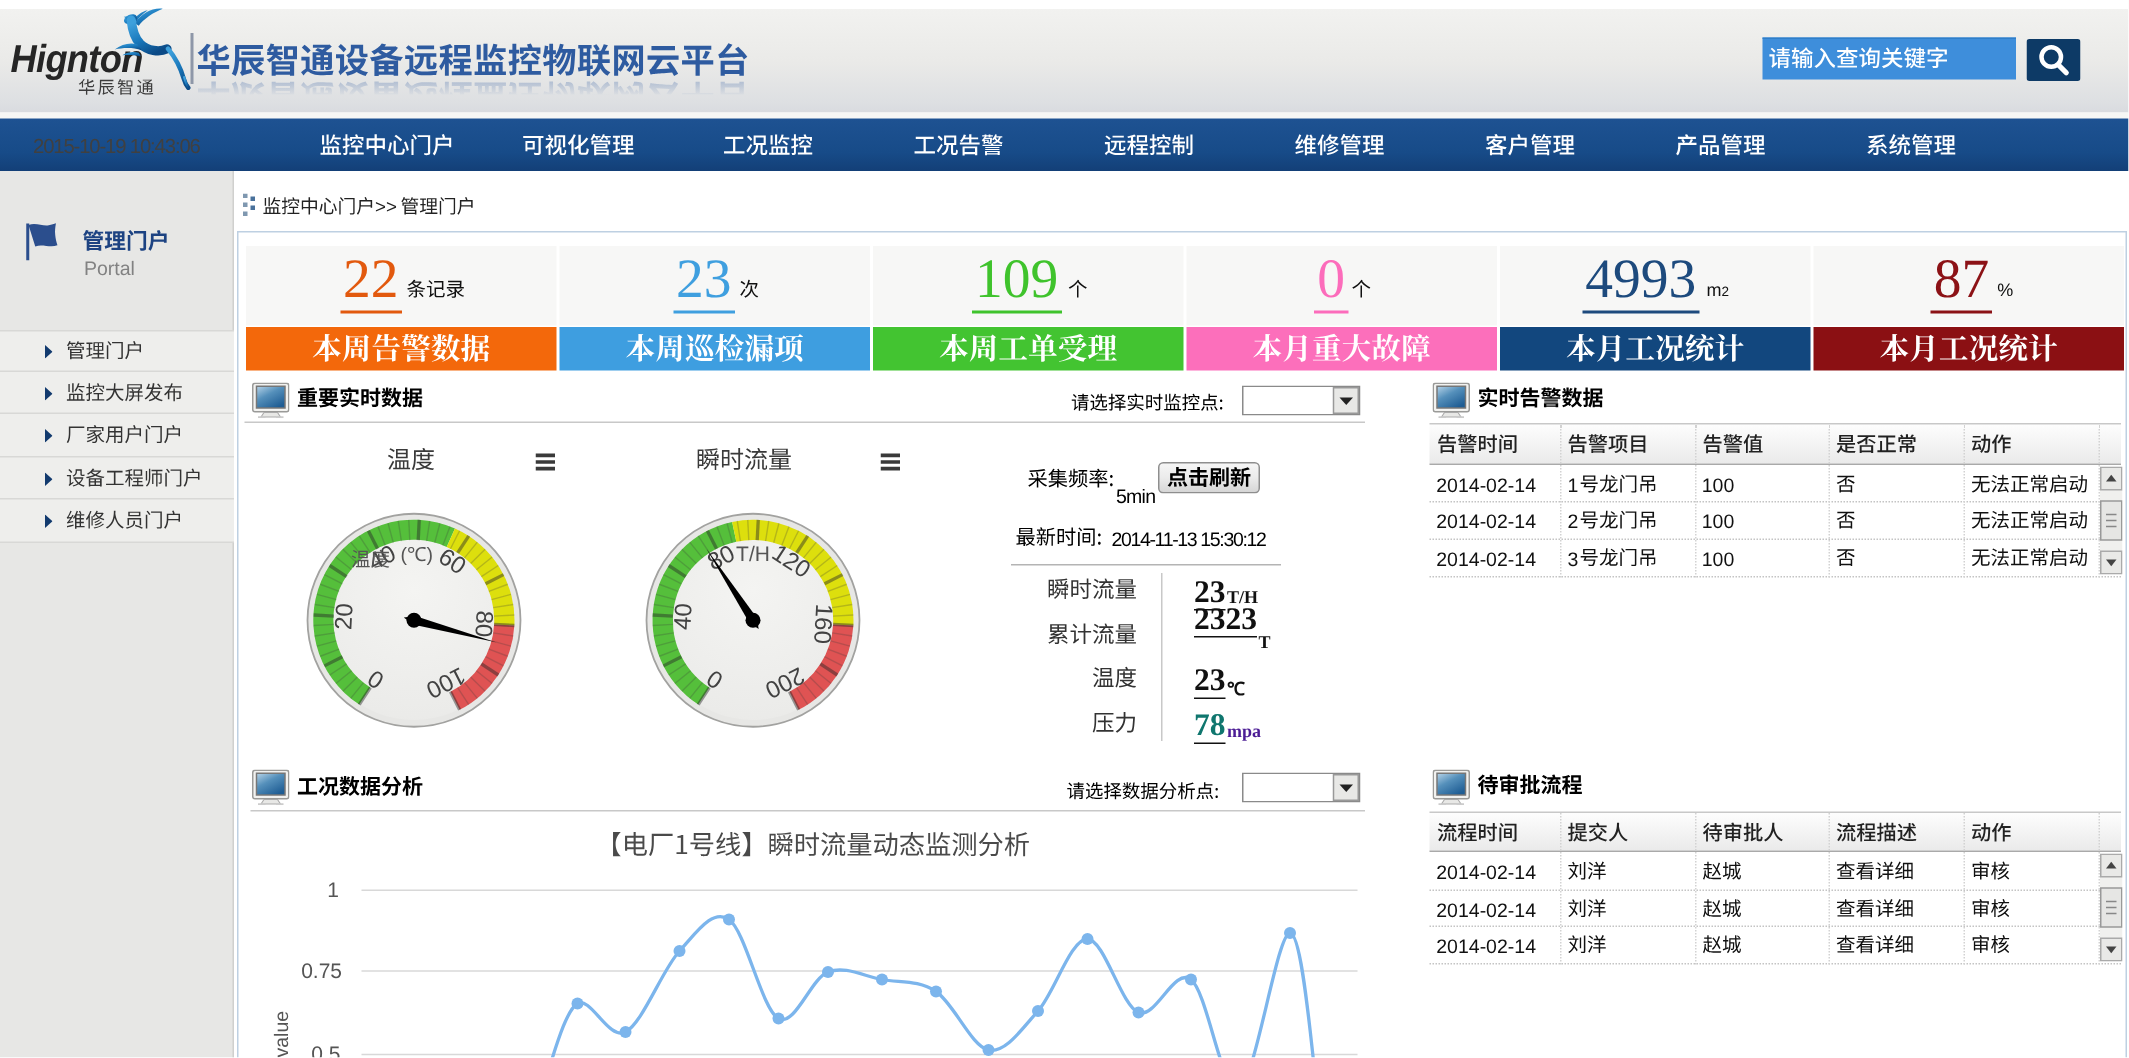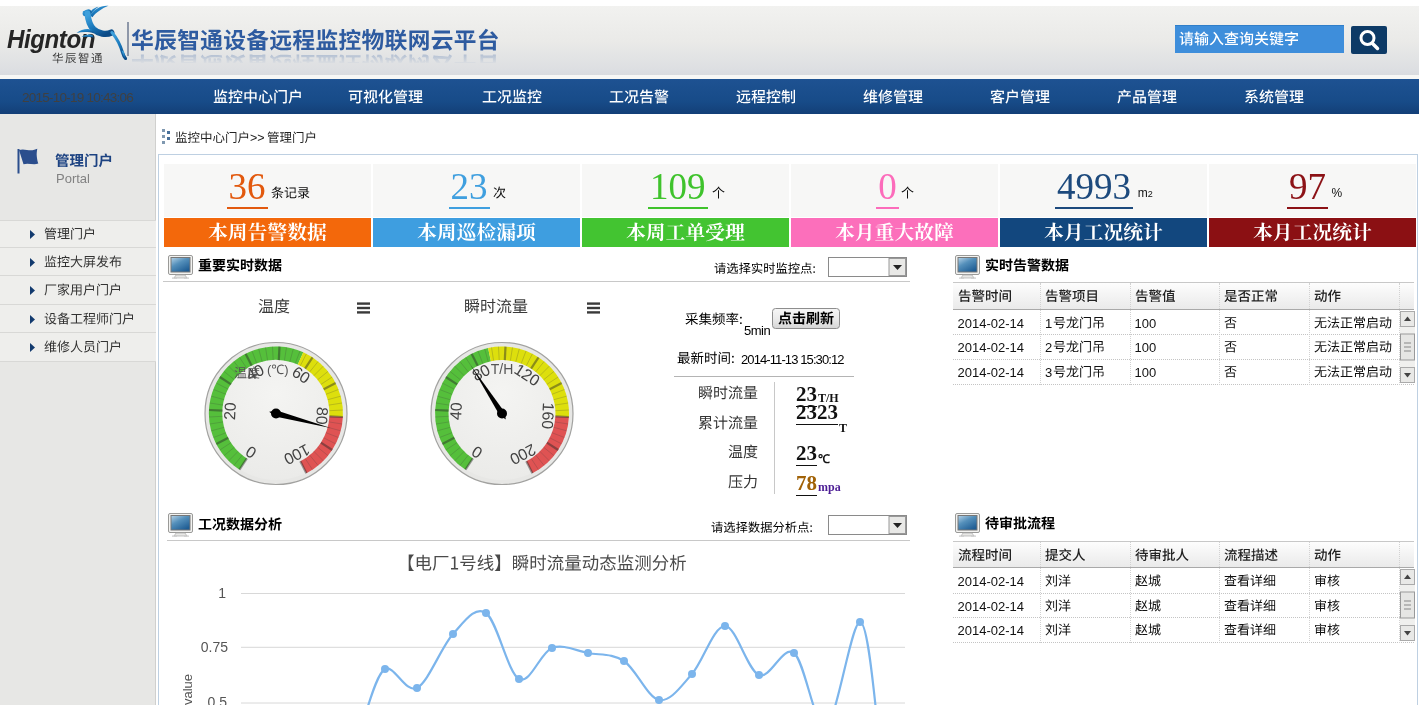--- a/index.html
+++ b/index.html
@@ -134,21 +134,21 @@
   </svg>
 <svg style="position:absolute;left:175px;top:131px;z-index:5;" width="77" height="18" viewBox="0 0 77 18">
     <path transform="translate(0,11.0)" fill="#222" d="M7.9 -6.5C8.8 -5.9 9.9 -5.0 10.4 -4.4L11.2 -5.0C10.6 -5.6 9.5 -6.4 8.6 -7.0ZM4.0 -10.5V-4.5H4.9V-10.5ZM1.5 -10.0V-4.9H2.4V-10.0ZM7.7 -10.5C7.2 -8.6 6.4 -6.9 5.4 -5.8C5.6 -5.7 6.0 -5.4 6.1 -5.2C6.8 -5.9 7.3 -6.9 7.8 -7.9H11.8V-8.7H8.1C8.3 -9.2 8.5 -9.8 8.6 -10.3ZM2.0 -3.8V-0.2H0.6V0.7H12.0V-0.2H10.6V-3.8ZM2.9 -0.2V-3.0H4.5V-0.2ZM5.4 -0.2V-3.0H7.1V-0.2ZM8.0 -0.2V-3.0H9.7V-0.2Z M21.2 -6.9C22.0 -6.2 23.0 -5.2 23.6 -4.6L24.2 -5.2C23.6 -5.8 22.6 -6.8 21.8 -7.4ZM19.5 -7.4C18.9 -6.6 18.0 -5.8 17.1 -5.2C17.3 -5.0 17.6 -4.7 17.7 -4.5C18.6 -5.1 19.6 -6.1 20.3 -7.1ZM14.6 -10.5V-8.1H13.0V-7.2H14.6V-4.2C13.9 -4.0 13.3 -3.8 12.9 -3.7L13.1 -2.7L14.6 -3.3V-0.2C14.6 -0.0 14.5 0.0 14.3 0.0C14.2 0.0 13.7 0.0 13.2 0.0C13.3 0.3 13.4 0.7 13.4 0.9C14.2 0.9 14.7 0.9 15.0 0.7C15.3 0.6 15.4 0.3 15.4 -0.2V-3.6L16.8 -4.1L16.6 -4.9L15.4 -4.5V-7.2H16.7V-8.1H15.4V-10.5ZM16.6 -0.2V0.6H24.6V-0.2H21.1V-3.4H23.7V-4.2H17.7V-3.4H20.2V-0.2ZM19.9 -10.3C20.0 -9.9 20.2 -9.4 20.4 -9.0H17.1V-6.8H17.9V-8.2H23.5V-6.9H24.4V-9.0H21.4C21.2 -9.4 21.0 -10.0 20.7 -10.5Z M30.7 -10.5V-8.3H26.2V-2.3H27.1V-3.1H30.7V1.0H31.7V-3.1H35.3V-2.4H36.3V-8.3H31.7V-10.5ZM27.1 -4.0V-7.4H30.7V-4.0ZM35.3 -4.0H31.7V-7.4H35.3Z M41.2 -7.0V-0.8C41.2 0.4 41.6 0.8 42.9 0.8C43.2 0.8 45.1 0.8 45.5 0.8C46.9 0.8 47.2 0.1 47.3 -2.3C47.0 -2.4 46.6 -2.6 46.4 -2.7C46.3 -0.6 46.2 -0.1 45.4 -0.1C45.0 -0.1 43.4 -0.1 43.0 -0.1C42.3 -0.1 42.2 -0.2 42.2 -0.8V-7.0ZM39.2 -6.1C39.0 -4.6 38.6 -2.6 38.0 -1.4L39.0 -1.0C39.5 -2.3 39.9 -4.4 40.1 -5.9ZM47.0 -6.1C47.7 -4.6 48.4 -2.6 48.6 -1.3L49.6 -1.7C49.3 -3.0 48.6 -4.9 47.9 -6.4ZM41.8 -9.5C43.0 -8.6 44.4 -7.4 45.1 -6.6L45.8 -7.3C45.1 -8.1 43.6 -9.3 42.4 -10.1Z M51.6 -10.1C52.2 -9.3 53.0 -8.3 53.4 -7.7L54.1 -8.3C53.8 -8.9 53.0 -9.8 52.3 -10.5ZM51.2 -8.0V1.0H52.1V-8.0ZM54.5 -10.0V-9.1H60.5V-0.2C60.5 0.0 60.4 0.1 60.1 0.1C59.9 0.1 59.0 0.1 58.1 0.1C58.2 0.3 58.4 0.7 58.4 1.0C59.6 1.0 60.4 1.0 60.8 0.8C61.2 0.7 61.4 0.4 61.4 -0.2V-10.0Z M65.6 -7.7H72.1V-5.2H65.6L65.6 -5.8ZM68.0 -10.3C68.3 -9.8 68.5 -9.1 68.7 -8.6H64.6V-5.8C64.6 -4.0 64.5 -1.4 62.9 0.5C63.1 0.6 63.6 0.9 63.7 1.1C65.0 -0.4 65.4 -2.5 65.5 -4.3H72.1V-3.5H73.1V-8.6H69.1L69.7 -8.7C69.5 -9.2 69.2 -10.0 68.9 -10.6Z"></path>
   </svg>
 <div class="abs" style="left:250.0px;top:130.5px;font:12.5px 'Liberation Sans';color:#222">&gt;&gt;</div>
 <svg style="position:absolute;left:267.0px;top:131px;z-index:5;" width="52" height="18" viewBox="0 0 52 18">
     <path transform="translate(0,11.0)" fill="#222" d="M2.6 -5.5V1.0H3.6V0.6H9.6V1.0H10.6V-2.1H3.6V-3.0H9.9V-5.5ZM9.6 -0.2H3.6V-1.4H9.6ZM5.5 -7.8C5.6 -7.5 5.8 -7.2 5.9 -7.0H1.3V-4.9H2.2V-6.2H10.5V-4.9H11.4V-7.0H6.9C6.7 -7.3 6.5 -7.7 6.3 -8.0ZM3.6 -4.8H9.0V-3.7H3.6ZM2.1 -10.6C1.8 -9.5 1.2 -8.4 0.5 -7.7C0.8 -7.6 1.2 -7.4 1.4 -7.2C1.7 -7.7 2.1 -8.2 2.4 -8.8H3.2C3.5 -8.3 3.8 -7.8 3.9 -7.4L4.7 -7.7C4.6 -8.0 4.4 -8.4 4.1 -8.8H6.1V-9.5H2.7C2.8 -9.8 2.9 -10.1 3.0 -10.4ZM7.4 -10.5C7.2 -9.6 6.7 -8.7 6.2 -8.1C6.4 -8.0 6.8 -7.8 6.9 -7.7C7.2 -8.0 7.4 -8.4 7.7 -8.8H8.5C8.9 -8.3 9.3 -7.7 9.4 -7.4L10.2 -7.7C10.1 -8.0 9.8 -8.4 9.5 -8.8H11.8V-9.5H8.0C8.1 -9.8 8.2 -10.1 8.3 -10.4Z M18.4 -6.8H20.4V-5.1H18.4ZM21.2 -6.8H23.1V-5.1H21.2ZM18.4 -9.1H20.4V-7.5H18.4ZM21.2 -9.1H23.1V-7.5H21.2ZM16.5 -0.3V0.6H24.6V-0.3H21.2V-2.0H24.2V-2.9H21.2V-4.3H24.0V-9.9H17.6V-4.3H20.3V-2.9H17.4V-2.0H20.3V-0.3ZM12.9 -1.2 13.2 -0.3C14.3 -0.7 15.7 -1.2 17.1 -1.6L16.9 -2.5L15.5 -2.1V-5.2H16.8V-6.0H15.5V-8.8H17.0V-9.7H13.1V-8.8H14.6V-6.0H13.2V-5.2H14.6V-1.8C14.0 -1.6 13.4 -1.4 12.9 -1.2Z M26.6 -10.1C27.2 -9.3 28.0 -8.3 28.4 -7.7L29.1 -8.3C28.8 -8.9 27.9 -9.8 27.3 -10.5ZM26.2 -8.0V1.0H27.1V-8.0ZM29.5 -10.0V-9.1H35.5V-0.2C35.5 0.0 35.4 0.1 35.1 0.1C34.9 0.1 34.0 0.1 33.1 0.1C33.2 0.3 33.4 0.7 33.4 1.0C34.6 1.0 35.4 1.0 35.8 0.8C36.2 0.7 36.4 0.4 36.4 -0.2V-10.0Z M40.6 -7.7H47.1V-5.2H40.6L40.6 -5.8ZM43.0 -10.3C43.3 -9.8 43.5 -9.1 43.7 -8.6H39.6V-5.8C39.6 -4.0 39.5 -1.4 37.9 0.5C38.1 0.6 38.6 0.9 38.7 1.1C40.0 -0.4 40.4 -2.5 40.5 -4.3H47.1V-3.5H48.1V-8.6H44.1L44.7 -8.7C44.5 -9.2 44.2 -10.0 43.9 -10.6Z"></path>
   </svg>
 <div class="abs" style="left:158px;top:154px;width:1260px;height:551px;border:1px solid #bed0e2;border-bottom:none"></div>
 <div class="abs" style="left:164.0px;top:164px;width:206.5px;height:52.5px;background:#f7f7f6"></div>
-<div class="abs" style="left:226.6px;top:167px;font:normal 37px 'Liberation Serif';color:#e2590e;border-bottom:2px solid #e2590e;line-height:40px;padding:0 2px">36</div>
+<div class="abs" style="left:226.6px;top:167px;font:normal 37px 'Liberation Serif';color:#e2590e;border-bottom:2px solid #e2590e;line-height:40px;padding:0 2px">22</div>
 <svg style="position:absolute;left:271.0px;top:186px;z-index:5;" width="41" height="19" viewBox="0 0 41 19">
     <path transform="translate(0,11.4)" fill="#111" d="M3.9 -2.4C3.3 -1.6 2.1 -0.6 1.2 -0.1C1.5 0.0 1.7 0.4 1.9 0.6C2.8 -0.0 4.0 -1.1 4.7 -2.0ZM8.2 -1.9C9.1 -1.1 10.1 -0.1 10.6 0.6L11.4 0.1C10.9 -0.7 9.8 -1.7 8.9 -2.4ZM8.7 -8.9C8.1 -8.2 7.4 -7.6 6.5 -7.1C5.7 -7.6 5.0 -8.2 4.5 -8.8L4.5 -8.9ZM4.9 -10.9C4.2 -9.8 2.9 -8.4 1.0 -7.5C1.2 -7.3 1.5 -7.0 1.7 -6.8C2.5 -7.2 3.2 -7.7 3.8 -8.2C4.3 -7.6 4.9 -7.1 5.6 -6.6C4.0 -5.9 2.2 -5.4 0.5 -5.2C0.6 -5.0 0.8 -4.6 0.9 -4.3C2.8 -4.6 4.8 -5.2 6.5 -6.1C8.1 -5.3 9.9 -4.7 11.9 -4.4C12.1 -4.7 12.3 -5.1 12.5 -5.3C10.7 -5.5 8.9 -6.0 7.5 -6.6C8.6 -7.4 9.5 -8.3 10.2 -9.4L9.5 -9.8L9.3 -9.7H5.3C5.5 -10.1 5.8 -10.4 6.0 -10.7ZM6.0 -5.1V-3.7H1.9V-2.9H6.0V-0.0C6.0 0.1 5.9 0.1 5.8 0.1C5.7 0.2 5.1 0.2 4.6 0.1C4.8 0.4 4.9 0.7 4.9 1.0C5.7 1.0 6.2 1.0 6.5 0.8C6.9 0.7 7.0 0.5 7.0 -0.0V-2.9H11.1V-3.7H7.0V-5.1Z M14.6 -10.0C15.3 -9.4 16.2 -8.5 16.6 -7.9L17.4 -8.6C16.9 -9.1 16.0 -10.0 15.3 -10.6ZM15.6 0.8V0.8C15.8 0.5 16.1 0.3 18.3 -1.3C18.2 -1.5 18.1 -1.9 18.0 -2.1L16.6 -1.2V-6.8H13.6V-5.9H15.7V-1.2C15.7 -0.6 15.3 -0.1 15.0 0.1C15.2 0.2 15.5 0.6 15.6 0.8ZM18.4 -10.0V-9.0H23.6V-5.7H18.7V-0.7C18.7 0.5 19.2 0.8 20.6 0.8C20.9 0.8 23.3 0.8 23.6 0.8C25.0 0.8 25.4 0.3 25.5 -1.9C25.2 -1.9 24.8 -2.1 24.6 -2.3C24.5 -0.4 24.4 -0.1 23.6 -0.1C23.0 -0.1 21.1 -0.1 20.7 -0.1C19.9 -0.1 19.7 -0.2 19.7 -0.7V-4.8H23.6V-4.1H24.6V-10.0Z M27.7 -4.1C28.6 -3.7 29.6 -2.9 30.1 -2.4L30.8 -3.1C30.3 -3.6 29.2 -4.3 28.4 -4.7ZM27.7 -10.2V-9.3H35.6L35.6 -8.1H28.1V-7.2H35.5L35.4 -6.0H26.9V-5.1H32.0V-2.8C30.1 -2.0 28.1 -1.2 26.9 -0.7L27.4 0.2C28.7 -0.4 30.4 -1.1 32.0 -1.8V-0.0C32.0 0.2 31.9 0.2 31.7 0.2C31.5 0.2 30.8 0.2 30.0 0.2C30.1 0.5 30.3 0.8 30.4 1.1C31.4 1.1 32.0 1.1 32.4 0.9C32.9 0.8 33.0 0.5 33.0 -0.0V-3.1C34.1 -1.4 35.7 -0.1 37.8 0.5C37.9 0.3 38.2 -0.1 38.4 -0.3C37.0 -0.7 35.8 -1.4 34.8 -2.3C35.6 -2.8 36.6 -3.5 37.4 -4.2L36.5 -4.8C35.9 -4.2 35.0 -3.5 34.2 -2.9C33.7 -3.5 33.3 -4.1 33.0 -4.7V-5.1H38.2V-6.0H36.5C36.6 -7.3 36.7 -8.9 36.7 -10.2L35.9 -10.2L35.8 -10.2Z"></path>
   </svg>
 <div class="abs" style="left:164.0px;top:217.5px;width:206.5px;height:29px;background:#f3680b"></div>
 <svg style="position:absolute;left:207.9px;top:222px;z-index:6;" width="120" height="28" viewBox="0 0 120 28">
     <path transform="translate(0,17.4)" fill="#ffffff" d="M16.2 -14.2 14.8 -12.3H11.0V-15.9C11.6 -16.0 11.8 -16.2 11.9 -16.5L8.6 -16.8V-12.3H1.3L1.5 -11.7H7.2C6.1 -7.9 3.7 -3.9 0.5 -1.3L0.7 -1.1C4.2 -2.9 6.9 -5.4 8.6 -8.4V-3.4H4.8L5.0 -2.8H8.6V1.7H9.1C10.1 1.7 11.0 1.2 11.0 1.0V-2.8H14.4C14.7 -2.8 14.9 -2.9 14.9 -3.1C14.2 -4.0 12.8 -5.1 12.8 -5.2L11.6 -3.4H11.0V-11.6C12.2 -7.1 14.2 -3.7 17.1 -1.6C17.5 -2.8 18.3 -3.5 19.2 -3.7L19.3 -3.9C16.2 -5.3 13.0 -8.1 11.4 -11.7H18.1C18.4 -11.7 18.6 -11.8 18.7 -12.0C17.8 -12.9 16.2 -14.2 16.2 -14.2Z M22.7 -15.1V-9.2C22.7 -5.4 22.5 -1.5 20.5 1.6L20.7 1.7C24.7 -1.2 25.0 -5.6 25.0 -9.2V-14.5H34.8V-1.2C34.8 -1.0 34.7 -0.8 34.4 -0.8C34.0 -0.8 32.2 -1.0 32.2 -1.0V-0.7C33.1 -0.5 33.5 -0.3 33.8 0.1C34.0 0.4 34.1 1.0 34.2 1.7C36.8 1.5 37.1 0.6 37.1 -1.0V-14.1C37.5 -14.2 37.8 -14.4 38.0 -14.6L35.7 -16.4L34.6 -15.1H25.3L22.7 -16.0ZM28.5 -14.1V-11.8H25.6L25.8 -11.2H28.5V-8.8H25.3L25.5 -8.3H33.9C34.2 -8.3 34.4 -8.4 34.5 -8.6C33.7 -9.2 32.6 -10.1 32.6 -10.1L31.5 -8.8H30.6V-11.2H33.7C33.9 -11.2 34.1 -11.3 34.2 -11.6C33.5 -12.2 32.4 -12.9 32.4 -12.9L31.5 -11.8H30.6V-13.4C31.0 -13.5 31.1 -13.6 31.1 -13.9ZM26.1 -6.6V-0.7H26.4C27.3 -0.7 28.2 -1.2 28.2 -1.4V-2.5H31.1V-1.3H31.5C32.2 -1.3 33.2 -1.7 33.2 -1.9V-5.7C33.6 -5.8 33.8 -6.0 33.9 -6.1L31.9 -7.6L30.9 -6.6H28.3L26.1 -7.4ZM28.2 -3.1V-6.0H31.1V-3.1Z M53.3 -5.2V-0.5H45.6V-5.2ZM43.3 -5.8V1.8H43.6C44.6 1.8 45.6 1.2 45.6 1.0V0.1H53.3V1.6H53.7C54.5 1.6 55.7 1.2 55.7 1.0V-4.8C56.1 -4.9 56.4 -5.1 56.5 -5.3L54.2 -7.0L53.1 -5.8H45.7L43.3 -6.8ZM43.9 -16.7C43.5 -14.2 42.7 -11.3 41.6 -9.6L41.8 -9.4C43.0 -10.2 44.0 -11.4 44.8 -12.6H48.3V-8.9H40.3L40.5 -8.3H58.2C58.5 -8.3 58.7 -8.4 58.7 -8.6C57.8 -9.4 56.3 -10.6 56.3 -10.6L55.0 -8.9H50.7V-12.6H56.7C57.0 -12.6 57.2 -12.7 57.2 -12.9C56.3 -13.8 54.8 -14.9 54.8 -14.9L53.4 -13.2H50.7V-16.0C51.2 -16.1 51.4 -16.3 51.4 -16.6L48.3 -16.8V-13.2H45.2C45.6 -13.9 46.0 -14.7 46.2 -15.4C46.7 -15.4 46.9 -15.6 47.0 -15.8Z M63.0 -8.9V-9.6H64.4V-9.0H64.7C65.2 -9.0 66.0 -9.3 66.0 -9.5C66.2 -9.4 66.3 -9.3 66.4 -9.2C66.6 -8.9 66.7 -8.6 66.7 -8.2C67.1 -8.2 67.5 -8.2 67.8 -8.3C68.2 -8.0 68.5 -7.4 68.5 -6.8L68.6 -6.8H60.4L60.6 -6.2H73.2L72.3 -5.2H63.6L63.7 -4.6H73.3L72.3 -3.6H63.6L63.7 -3.1H74.8C75.1 -3.1 75.3 -3.2 75.4 -3.4C74.8 -3.9 73.9 -4.4 73.6 -4.6H74.8C75.1 -4.6 75.3 -4.7 75.3 -5.0C74.7 -5.4 73.8 -6.0 73.5 -6.2H77.8C78.1 -6.2 78.3 -6.3 78.4 -6.6C77.5 -7.3 76.2 -8.3 76.2 -8.3L75.0 -6.8H70.2C71.0 -7.4 70.9 -8.8 68.3 -8.6C68.9 -9.1 69.1 -10.1 69.2 -12.4C69.6 -12.4 69.8 -12.6 69.9 -12.7L68.1 -14.2L67.2 -13.2H63.3L63.5 -13.5C63.9 -13.4 64.1 -13.6 64.2 -13.8L63.4 -14.1C63.7 -14.2 64.0 -14.3 64.0 -14.4V-14.7H65.8V-13.8H66.1C66.7 -13.8 67.5 -14.1 67.5 -14.2V-14.7H69.9C70.2 -14.7 70.4 -14.8 70.4 -15.0C69.9 -15.6 68.9 -16.4 68.9 -16.4L68.1 -15.3H67.5V-16.0C68.0 -16.1 68.2 -16.3 68.2 -16.6L65.8 -16.8V-15.3H64.0V-16.0C64.5 -16.1 64.6 -16.3 64.7 -16.6L62.2 -16.8V-15.3H60.1L60.3 -14.7H62.2V-14.5L61.9 -14.6C61.5 -13.2 60.7 -11.7 59.9 -10.8L60.2 -10.6C60.6 -10.8 61.0 -11.0 61.4 -11.3V-8.5H61.6C62.3 -8.5 63.0 -8.8 63.0 -8.9ZM72.8 -1.5V0.2H65.6V-1.5ZM65.6 1.1V0.8H72.8V1.7H73.2C74.0 1.7 75.1 1.3 75.1 1.2V-1.2C75.4 -1.3 75.7 -1.4 75.8 -1.5L73.7 -3.1L72.7 -2.0H65.7L63.4 -3.0V1.8H63.7C64.6 1.8 65.6 1.3 65.6 1.1ZM67.3 -12.7C67.2 -11.1 67.1 -10.3 66.9 -10.1C66.9 -10.0 66.8 -10.0 66.7 -10.0L66.0 -10.0V-11.1C66.3 -11.2 66.5 -11.3 66.5 -11.4L65.0 -12.5L64.3 -11.8H63.0L62.3 -12.1L62.8 -12.7ZM74.4 -16.1 71.5 -16.8C71.2 -15.0 70.5 -12.9 69.6 -11.7L69.8 -11.5C70.5 -11.9 71.2 -12.4 71.7 -12.9C72.1 -12.2 72.4 -11.6 72.9 -11.0C72.0 -10.2 70.8 -9.5 69.2 -8.9L69.3 -8.6C71.0 -9.0 72.5 -9.5 73.7 -10.2C74.7 -9.3 75.9 -8.7 77.5 -8.3C77.6 -9.3 78.0 -9.9 78.8 -10.2L78.8 -10.5C77.4 -10.6 76.2 -10.9 75.2 -11.2C76.0 -12.0 76.6 -12.8 77.0 -13.9H78.0C78.2 -13.9 78.4 -14.0 78.5 -14.2C77.8 -14.9 76.6 -15.9 76.6 -15.9L75.5 -14.4H73.0C73.2 -14.9 73.5 -15.3 73.6 -15.7C74.1 -15.7 74.3 -15.9 74.4 -16.1ZM72.6 -13.9H74.7C74.5 -13.2 74.2 -12.5 73.7 -11.9C73.1 -12.3 72.5 -12.8 72.1 -13.3ZM64.4 -11.2V-10.1H63.0V-11.2Z M89.7 -15.4 87.3 -16.2C87.0 -15.1 86.7 -13.8 86.5 -13.1L86.8 -12.9C87.5 -13.4 88.3 -14.3 89.0 -15.0C89.4 -15.0 89.6 -15.2 89.7 -15.4ZM80.8 -16.1 80.6 -16.0C81.0 -15.3 81.5 -14.2 81.5 -13.3C83.1 -11.9 85.0 -14.9 80.8 -16.1ZM88.6 -13.9 87.6 -12.6H86.0V-16.1C86.4 -16.1 86.6 -16.3 86.6 -16.6L83.8 -16.8V-12.6H79.9L80.1 -12.0H83.0C82.3 -10.4 81.2 -8.8 79.7 -7.7L79.9 -7.4C81.4 -8.1 82.8 -8.9 83.8 -10.0V-7.8L83.4 -8.0C83.3 -7.5 82.9 -6.7 82.5 -5.9H80.0L80.1 -5.3H82.2C81.8 -4.4 81.3 -3.6 81.0 -3.0L80.8 -2.7C81.9 -2.5 83.4 -2.0 84.6 -1.4C83.5 -0.2 81.9 0.8 79.9 1.4L80.0 1.7C82.5 1.2 84.4 0.4 85.9 -0.7C86.4 -0.4 86.9 -0.0 87.2 0.3C88.6 0.8 89.6 -1.0 87.5 -2.2C88.1 -3.0 88.7 -4.0 89.1 -5.0C89.5 -5.0 89.7 -5.1 89.9 -5.3L88.0 -7.0L86.8 -5.9H84.7L85.2 -6.8C85.8 -6.7 86.0 -6.9 86.0 -7.1L84.1 -7.7H84.2C85.0 -7.7 86.0 -8.1 86.0 -8.3V-11.2C86.6 -10.4 87.3 -9.5 87.5 -8.6C89.5 -7.4 90.9 -10.9 86.0 -11.7V-12.0H89.9C90.2 -12.0 90.4 -12.1 90.4 -12.3C89.7 -13.0 88.6 -13.9 88.6 -13.9ZM86.9 -5.3C86.6 -4.4 86.2 -3.5 85.7 -2.8C85.0 -2.9 84.2 -3.0 83.1 -3.1C83.6 -3.8 84.0 -4.6 84.4 -5.3ZM94.5 -16.1 91.3 -16.8C91.0 -13.2 90.2 -9.3 89.1 -6.7L89.4 -6.6C90.0 -7.2 90.6 -8.0 91.1 -8.8C91.4 -6.9 91.9 -5.2 92.5 -3.7C91.3 -1.6 89.5 0.1 86.9 1.5L87.0 1.7C89.8 0.9 91.8 -0.4 93.3 -1.9C94.1 -0.5 95.2 0.8 96.6 1.8C96.9 0.7 97.5 0.1 98.6 -0.1L98.7 -0.3C97.0 -1.1 95.6 -2.2 94.5 -3.4C96.1 -5.7 96.8 -8.6 97.1 -11.7H98.2C98.5 -11.7 98.7 -11.8 98.7 -12.1C97.9 -12.8 96.5 -13.9 96.5 -13.9L95.3 -12.3H92.8C93.1 -13.3 93.5 -14.4 93.7 -15.6C94.2 -15.6 94.4 -15.8 94.5 -16.1ZM92.6 -11.7H94.6C94.4 -9.4 94.1 -7.2 93.2 -5.2C92.5 -6.5 91.9 -7.9 91.5 -9.5C91.9 -10.2 92.2 -10.9 92.6 -11.7Z M108.8 -14.7H115.1V-11.7H108.8ZM99.3 -7.1 100.3 -4.4C100.5 -4.5 100.7 -4.7 100.8 -5.0L101.9 -5.7V-1.0C101.9 -0.8 101.8 -0.7 101.5 -0.7C101.2 -0.7 99.6 -0.8 99.6 -0.8V-0.5C100.4 -0.4 100.8 -0.2 101.0 0.2C101.3 0.5 101.3 1.1 101.4 1.8C103.8 1.6 104.1 0.7 104.1 -0.9V-7.1C105.1 -7.7 105.9 -8.3 106.5 -8.7L106.5 -8.9L104.1 -8.3V-11.6H106.2C106.4 -11.6 106.5 -11.6 106.6 -11.7V-10.1C106.6 -6.3 106.4 -2.0 104.4 1.4L104.6 1.5C107.7 -1.0 108.5 -4.5 108.7 -7.6H111.6V-4.4H110.7L108.4 -5.3V1.8H108.8C109.7 1.8 110.6 1.3 110.6 1.1V0.4H115.0V1.7H115.4C116.1 1.7 117.2 1.3 117.2 1.1V-3.4C117.7 -3.5 117.9 -3.7 118.0 -3.9L115.8 -5.5L114.8 -4.4H113.8V-7.6H117.7C118.0 -7.6 118.2 -7.7 118.3 -7.9C117.5 -8.7 116.1 -9.7 116.1 -9.7L115.0 -8.2H113.8V-10.2C114.2 -10.3 114.3 -10.5 114.4 -10.7L111.6 -10.9V-8.2H108.7C108.8 -8.8 108.8 -9.5 108.8 -10.1V-11.1H115.1V-10.6H115.5C116.2 -10.6 117.3 -11.1 117.3 -11.2V-14.4C117.7 -14.5 117.9 -14.6 118.0 -14.8L115.9 -16.3L114.9 -15.3H109.1L106.6 -16.2V-12.1C106.0 -12.8 105.1 -13.8 105.1 -13.8L104.1 -12.1H104.1V-16.0C104.6 -16.1 104.8 -16.3 104.8 -16.6L101.9 -16.8V-12.1H99.6L99.8 -11.6H101.9V-7.7C100.8 -7.4 99.9 -7.2 99.3 -7.1ZM110.6 -0.1V-3.8H115.0V-0.1Z"></path>
   </svg>
 <div class="abs" style="left:373.0px;top:164px;width:206.5px;height:52.5px;background:#f7f7f6"></div>
 <div class="abs" style="left:448.6px;top:167px;font:normal 37px 'Liberation Serif';color:#3f9fdf;border-bottom:2px solid #3f9fdf;line-height:40px;padding:0 2px">23</div>
 <svg style="position:absolute;left:493.0px;top:186px;z-index:5;" width="15" height="19" viewBox="0 0 15 19">
@@ -177,21 +177,21 @@
     <path transform="translate(0,17.4)" fill="#ffffff" d="M16.2 -14.2 14.8 -12.3H11.0V-15.9C11.6 -16.0 11.8 -16.2 11.9 -16.5L8.6 -16.8V-12.3H1.3L1.5 -11.7H7.2C6.1 -7.9 3.7 -3.9 0.5 -1.3L0.7 -1.1C4.2 -2.9 6.9 -5.4 8.6 -8.4V-3.4H4.8L5.0 -2.8H8.6V1.7H9.1C10.1 1.7 11.0 1.2 11.0 1.0V-2.8H14.4C14.7 -2.8 14.9 -2.9 14.9 -3.1C14.2 -4.0 12.8 -5.1 12.8 -5.2L11.6 -3.4H11.0V-11.6C12.2 -7.1 14.2 -3.7 17.1 -1.6C17.5 -2.8 18.3 -3.5 19.2 -3.7L19.3 -3.9C16.2 -5.3 13.0 -8.1 11.4 -11.7H18.1C18.4 -11.7 18.6 -11.8 18.7 -12.0C17.8 -12.9 16.2 -14.2 16.2 -14.2Z M33.1 -14.5V-10.6H26.8V-14.5ZM24.4 -15.0V-8.8C24.4 -4.9 23.9 -1.2 20.7 1.6L20.8 1.8C24.7 -0.0 26.1 -2.7 26.6 -5.5H33.1V-1.3C33.1 -1.0 33.0 -0.9 32.7 -0.9C32.2 -0.9 29.7 -1.0 29.7 -1.0V-0.8C30.8 -0.6 31.4 -0.3 31.7 0.1C32.1 0.4 32.2 1.0 32.3 1.8C35.2 1.5 35.5 0.6 35.5 -1.1V-14.1C36.0 -14.2 36.2 -14.3 36.4 -14.5L34.0 -16.3L32.9 -15.0H27.1L24.4 -16.0ZM33.1 -10.1V-6.1H26.6C26.7 -7.0 26.8 -7.9 26.8 -8.9V-10.1Z M42.7 -10.3V-3.3H43.1C44.0 -3.3 45.1 -3.8 45.1 -4.0V-4.5H48.2V-2.4H41.8L42.0 -1.8H48.2V0.5H40.2L40.4 1.0H58.2C58.5 1.0 58.7 0.9 58.8 0.7C57.8 -0.1 56.3 -1.3 56.3 -1.3L54.8 0.5H50.6V-1.8H57.0C57.3 -1.8 57.5 -1.9 57.5 -2.1C56.7 -2.8 55.6 -3.7 55.3 -3.9C55.8 -4.0 56.2 -4.2 56.2 -4.3V-9.3C56.6 -9.4 56.9 -9.6 57.0 -9.7L54.7 -11.5L53.7 -10.3H50.6V-12.1H57.9C58.2 -12.1 58.4 -12.2 58.4 -12.4C57.5 -13.1 56.1 -14.2 56.1 -14.2L54.8 -12.6H50.6V-14.4C52.3 -14.5 53.9 -14.7 55.2 -14.9C55.9 -14.6 56.3 -14.6 56.5 -14.8L54.5 -16.9C51.6 -15.9 46.1 -14.9 41.7 -14.4L41.8 -14.1C43.9 -14.0 46.1 -14.1 48.2 -14.2V-12.6H40.6L40.7 -12.1H48.2V-10.3H45.2L42.7 -11.2ZM50.6 -2.4V-4.5H53.9V-3.7H54.3C54.5 -3.7 54.8 -3.7 55.2 -3.8L54.0 -2.4ZM48.2 -5.0H45.1V-7.1H48.2ZM50.6 -5.0V-7.1H53.9V-5.0ZM48.2 -7.7H45.1V-9.7H48.2ZM50.6 -7.7V-9.7H53.9V-7.7Z M67.6 -16.7C67.6 -14.7 67.7 -12.7 67.5 -10.8H60.2L60.3 -10.3H67.5C67.0 -5.8 65.5 -1.8 60.0 1.5L60.2 1.8C67.3 -1.0 69.3 -5.1 69.9 -9.8C70.5 -5.8 72.0 -1.0 76.6 1.8C76.8 0.4 77.5 -0.3 78.7 -0.5L78.7 -0.7C73.2 -3.0 70.9 -6.6 70.2 -10.3H78.0C78.3 -10.3 78.5 -10.4 78.6 -10.6C77.6 -11.4 76.0 -12.7 76.0 -12.7L74.5 -10.8H70.0C70.2 -12.4 70.2 -14.1 70.2 -15.9C70.7 -15.9 70.9 -16.1 71.0 -16.4Z M80.8 -7.6V0.5H81.2C82.2 0.5 82.9 0.0 82.9 -0.2V-1.6H85.9V-0.2H86.3C87.0 -0.2 88.1 -0.7 88.1 -0.8V-6.7C88.5 -6.8 88.7 -6.9 88.8 -7.1L86.7 -8.7L85.7 -7.6H85.5V-11.7H89.0C89.2 -11.7 89.5 -11.8 89.5 -12.0C88.7 -12.8 87.4 -13.9 87.4 -13.9L86.2 -12.3H85.5V-15.9C86.0 -16.0 86.2 -16.2 86.2 -16.5L83.2 -16.7V-12.3H79.7L79.9 -11.7H83.2V-7.6H83.2L80.8 -8.5ZM82.9 -7.0H85.9V-2.2H82.9ZM90.6 -16.8C90.2 -13.5 89.1 -10.2 87.9 -8.0L88.2 -7.8C89.0 -8.5 89.7 -9.2 90.4 -10.1C90.7 -7.8 91.2 -5.8 92.0 -3.9C90.7 -1.8 88.9 0.1 86.3 1.6L86.4 1.8C89.2 0.8 91.3 -0.6 92.8 -2.2C93.7 -0.6 94.9 0.7 96.5 1.8C96.8 0.7 97.5 0.1 98.6 -0.1L98.6 -0.3C96.7 -1.2 95.2 -2.3 94.0 -3.7C95.6 -6.0 96.4 -8.7 96.8 -11.7H98.1C98.3 -11.7 98.6 -11.8 98.6 -12.0C97.8 -12.8 96.4 -13.8 96.4 -13.8L95.2 -12.2H91.7C92.2 -13.2 92.7 -14.3 93.1 -15.5C93.5 -15.5 93.8 -15.7 93.8 -16.0ZM92.7 -5.4C91.8 -6.9 91.1 -8.6 90.7 -10.5C90.9 -10.9 91.2 -11.3 91.4 -11.7H94.2C94.0 -9.5 93.6 -7.4 92.7 -5.4Z M100.5 -16.1V1.7H100.9C102.0 1.7 102.6 1.2 102.6 1.0V-4.1C103.0 -4.0 103.2 -3.8 103.3 -3.6C103.5 -3.4 103.6 -2.6 103.6 -2.0C105.6 -2.0 106.3 -3.1 106.3 -5.0C106.3 -6.6 105.5 -8.4 103.6 -9.7C104.5 -10.9 105.6 -12.9 106.3 -14.1C106.5 -14.1 106.7 -14.1 106.9 -14.1L106.9 -13.9H108.2C108.6 -13.2 109.0 -12.2 108.9 -11.3C109.1 -11.2 109.3 -11.1 109.5 -11.0H105.7L105.9 -10.4H117.6C117.9 -10.4 118.1 -10.5 118.1 -10.8C117.4 -11.4 116.2 -12.4 116.2 -12.4L115.2 -11.0H113.3C113.9 -11.5 114.6 -12.2 115.2 -12.8C115.6 -12.8 115.8 -13.0 115.9 -13.2L113.9 -13.9H117.3C117.5 -13.9 117.7 -14.0 117.8 -14.2C117.1 -14.9 115.9 -15.9 115.9 -15.9L114.9 -14.5H112.3C113.3 -15.0 113.5 -16.8 110.2 -16.8L110.0 -16.7C110.4 -16.3 110.8 -15.4 110.8 -14.7C110.9 -14.6 111.1 -14.5 111.2 -14.5H107.0L105.1 -16.3L103.9 -15.2H102.9ZM114.3 -8.6V-7.0H109.1V-8.6ZM116.2 -3.7 115.2 -2.3H112.8V-4.3H114.3V-3.6H114.7C115.4 -3.6 116.4 -4.1 116.4 -4.2V-8.3C116.7 -8.4 117.0 -8.5 117.1 -8.7L115.1 -10.2L114.1 -9.1H109.2L107.0 -10.0V-3.3H107.3C108.2 -3.3 109.1 -3.7 109.1 -3.9V-4.3H110.6V-2.3H105.7L105.8 -1.7H110.6V1.7H111.0C112.1 1.7 112.8 1.4 112.8 1.3V-1.7H117.7C118.0 -1.7 118.2 -1.8 118.3 -2.1C117.5 -2.8 116.2 -3.7 116.2 -3.7ZM109.1 -4.9V-6.5H114.3V-4.9ZM112.6 -11.0H110.2C111.1 -11.4 111.4 -13.0 108.8 -13.9H113.4C113.1 -12.9 112.8 -11.8 112.6 -11.0ZM102.6 -14.6H104.1C103.9 -13.1 103.4 -10.9 103.1 -9.6C104.0 -8.4 104.3 -6.9 104.3 -5.6C104.3 -5.0 104.2 -4.6 104.0 -4.5C103.8 -4.4 103.7 -4.4 103.5 -4.4H102.6Z"></path>
   </svg>
 <div class="abs" style="left:1000.0px;top:164px;width:206.5px;height:52.5px;background:#f7f7f6"></div>
 <div class="abs" style="left:1054.9px;top:167px;font:normal 37px 'Liberation Serif';color:#1d4a7d;border-bottom:2px solid #1d4a7d;line-height:40px;padding:0 2px">4993</div>
 <div class="abs" style="left:1137.7px;top:186px;font:12px 'Liberation Sans';color:#111">m<span style="font-size:9px">2</span></div>
 <div class="abs" style="left:1000.0px;top:217.5px;width:206.5px;height:29px;background:#12477e"></div>
 <svg style="position:absolute;left:1043.9px;top:222px;z-index:6;" width="120" height="28" viewBox="0 0 120 28">
     <path transform="translate(0,17.4)" fill="#ffffff" d="M16.2 -14.2 14.8 -12.3H11.0V-15.9C11.6 -16.0 11.8 -16.2 11.9 -16.5L8.6 -16.8V-12.3H1.3L1.5 -11.7H7.2C6.1 -7.9 3.7 -3.9 0.5 -1.3L0.7 -1.1C4.2 -2.9 6.9 -5.4 8.6 -8.4V-3.4H4.8L5.0 -2.8H8.6V1.7H9.1C10.1 1.7 11.0 1.2 11.0 1.0V-2.8H14.4C14.7 -2.8 14.9 -2.9 14.9 -3.1C14.2 -4.0 12.8 -5.1 12.8 -5.2L11.6 -3.4H11.0V-11.6C12.2 -7.1 14.2 -3.7 17.1 -1.6C17.5 -2.8 18.3 -3.5 19.2 -3.7L19.3 -3.9C16.2 -5.3 13.0 -8.1 11.4 -11.7H18.1C18.4 -11.7 18.6 -11.8 18.7 -12.0C17.8 -12.9 16.2 -14.2 16.2 -14.2Z M33.1 -14.5V-10.6H26.8V-14.5ZM24.4 -15.0V-8.8C24.4 -4.9 23.9 -1.2 20.7 1.6L20.8 1.8C24.7 -0.0 26.1 -2.7 26.6 -5.5H33.1V-1.3C33.1 -1.0 33.0 -0.9 32.7 -0.9C32.2 -0.9 29.7 -1.0 29.7 -1.0V-0.8C30.8 -0.6 31.4 -0.3 31.7 0.1C32.1 0.4 32.2 1.0 32.3 1.8C35.2 1.5 35.5 0.6 35.5 -1.1V-14.1C36.0 -14.2 36.2 -14.3 36.4 -14.5L34.0 -16.3L32.9 -15.0H27.1L24.4 -16.0ZM33.1 -10.1V-6.1H26.6C26.7 -7.0 26.8 -7.9 26.8 -8.9V-10.1Z M40.2 -0.4 40.4 0.2H58.3C58.6 0.2 58.8 0.1 58.8 -0.2C57.9 -1.0 56.2 -2.3 56.2 -2.3L54.8 -0.4H50.7V-13.1H57.0C57.3 -13.1 57.6 -13.2 57.6 -13.4C56.6 -14.3 55.0 -15.5 55.0 -15.5L53.6 -13.7H41.5L41.7 -13.1H48.2V-0.4Z M61.0 -5.2C60.8 -5.2 60.1 -5.2 60.1 -5.2V-4.9C60.5 -4.9 60.8 -4.8 61.1 -4.6C61.6 -4.3 61.7 -2.6 61.3 -0.6C61.5 0.1 61.9 0.4 62.4 0.4C63.3 0.4 64.0 -0.2 64.0 -1.1C64.1 -2.8 63.3 -3.5 63.3 -4.5C63.3 -5.0 63.4 -5.6 63.6 -6.2C63.9 -7.2 65.4 -11.2 66.3 -13.3L66.0 -13.4C62.1 -6.3 62.1 -6.3 61.7 -5.6C61.4 -5.2 61.3 -5.2 61.0 -5.2ZM60.7 -16.0 60.6 -15.8C61.5 -14.9 62.3 -13.5 62.5 -12.2C64.7 -10.6 66.7 -15.1 60.7 -16.0ZM66.6 -15.0V-7.2H67.0C68.2 -7.2 68.9 -7.5 68.9 -7.7V-8.5H68.9C68.8 -4.1 67.9 -0.8 63.6 1.5L63.7 1.8C69.3 -0.0 70.9 -3.4 71.2 -8.5H72.2V-0.7C72.2 0.8 72.5 1.2 74.2 1.2H75.5C78.0 1.2 78.7 0.7 78.7 -0.1C78.7 -0.6 78.6 -0.8 78.1 -1.1L78.0 -4.2H77.8C77.5 -2.9 77.1 -1.6 77.0 -1.2C76.8 -1.0 76.8 -1.0 76.6 -1.0C76.4 -0.9 76.1 -0.9 75.8 -0.9H74.8C74.4 -0.9 74.3 -1.0 74.3 -1.3V-8.5H74.9V-7.4H75.3C76.4 -7.4 77.2 -7.8 77.2 -7.9V-14.3C77.6 -14.4 77.8 -14.5 78.0 -14.7L75.9 -16.3L74.8 -15.0H69.1L66.6 -16.0ZM68.9 -9.0V-14.5H74.9V-9.0Z M80.0 -1.9 81.0 0.9C81.2 0.8 81.4 0.6 81.5 0.3C84.2 -1.1 86.0 -2.4 87.3 -3.2L87.2 -3.4C84.4 -2.7 81.3 -2.1 80.0 -1.9ZM90.1 -16.8 90.0 -16.7C90.5 -16.0 91.3 -14.9 91.5 -13.8C93.6 -12.5 95.4 -16.4 90.1 -16.8ZM85.8 -15.5 83.0 -16.7C82.6 -15.1 81.3 -12.1 80.3 -11.1C80.2 -10.9 79.7 -10.8 79.7 -10.8L80.7 -8.4C80.9 -8.4 81.0 -8.6 81.2 -8.8C81.9 -9.0 82.6 -9.3 83.3 -9.6C82.4 -8.2 81.5 -6.9 80.7 -6.3C80.5 -6.1 80.0 -6.0 80.0 -6.0L81.0 -3.5C81.1 -3.6 81.3 -3.7 81.4 -3.8C83.9 -4.8 86.0 -5.7 87.1 -6.3L87.1 -6.5C85.1 -6.3 83.1 -6.1 81.7 -6.0C83.6 -7.5 85.8 -9.7 86.9 -11.3C87.3 -11.3 87.6 -11.4 87.7 -11.6L85.1 -13.1C84.8 -12.4 84.4 -11.6 83.9 -10.7L81.1 -10.7C82.5 -11.9 84.2 -13.8 85.1 -15.2C85.5 -15.2 85.7 -15.3 85.8 -15.5ZM96.5 -15.0 95.3 -13.5H86.4L86.5 -12.9H90.6C89.9 -11.8 88.4 -9.9 87.3 -9.3C87.1 -9.2 86.6 -9.2 86.6 -9.2L87.7 -6.6C87.9 -6.7 88.0 -6.8 88.2 -7.0L88.9 -7.2V-6.4C88.9 -3.8 88.2 -0.6 84.2 1.6L84.3 1.8C90.5 0.0 91.3 -3.7 91.3 -6.5V-7.7L92.6 -8.0V-0.7C92.6 0.7 92.8 1.1 94.5 1.1H95.6C97.9 1.2 98.6 0.7 98.6 -0.1C98.6 -0.6 98.5 -0.8 98.0 -1.1L97.9 -3.7H97.7C97.4 -2.6 97.0 -1.5 96.9 -1.2C96.8 -1.0 96.7 -1.0 96.5 -1.0C96.4 -1.0 96.1 -1.0 95.9 -1.0H95.2C94.9 -1.0 94.8 -1.0 94.8 -1.3V-8.2V-8.6L95.5 -8.7C95.7 -8.1 95.9 -7.5 96.0 -7.0C98.2 -5.4 99.9 -9.8 93.9 -11.5L93.7 -11.3C94.2 -10.8 94.7 -10.0 95.2 -9.2C92.6 -9.1 90.1 -9.1 88.5 -9.1C90.0 -9.8 91.7 -10.8 92.7 -11.7C93.1 -11.7 93.4 -11.9 93.5 -12.0L91.2 -12.9H98.1C98.4 -12.9 98.6 -13.0 98.7 -13.2C97.9 -14.0 96.5 -15.0 96.5 -15.0Z M101.6 -16.7 101.4 -16.5C102.3 -15.6 103.5 -14.1 103.9 -12.9C106.2 -11.6 107.6 -16.0 101.6 -16.7ZM104.8 -10.4C105.3 -10.5 105.5 -10.7 105.6 -10.8L103.7 -12.4L102.6 -11.3H99.7L99.8 -10.8H102.6V-2.7C102.6 -2.2 102.5 -2.0 101.7 -1.5L103.3 0.9C103.5 0.8 103.7 0.5 103.9 0.1C105.8 -1.5 107.4 -3.0 108.2 -3.9L108.1 -4.1C107.0 -3.6 105.8 -3.1 104.8 -2.7ZM113.8 -16.4 110.7 -16.7V-9.5H106.2L106.3 -8.9H110.7V1.7H111.2C112.1 1.7 113.1 1.1 113.1 0.9V-8.9H117.8C118.1 -8.9 118.3 -9.0 118.4 -9.3C117.5 -10.1 116.1 -11.2 116.1 -11.2L114.8 -9.5H113.1V-15.9C113.7 -15.9 113.8 -16.1 113.8 -16.4Z"></path>
   </svg>
 <div class="abs" style="left:1209.0px;top:164px;width:206.5px;height:52.5px;background:#f7f7f6"></div>
-<div class="abs" style="left:1287.1px;top:167px;font:normal 37px 'Liberation Serif';color:#8c1216;border-bottom:2px solid #8c1216;line-height:40px;padding:0 2px">97</div>
+<div class="abs" style="left:1287.1px;top:167px;font:normal 37px 'Liberation Serif';color:#8c1216;border-bottom:2px solid #8c1216;line-height:40px;padding:0 2px">87</div>
 <div class="abs" style="left:1331.5px;top:186px;font:12px 'Liberation Sans';color:#111">%</div>
 <div class="abs" style="left:1209.0px;top:217.5px;width:206.5px;height:29px;background:#8b1013"></div>
 <svg style="position:absolute;left:1252.9px;top:222px;z-index:6;" width="120" height="28" viewBox="0 0 120 28">
     <path transform="translate(0,17.4)" fill="#ffffff" d="M16.2 -14.2 14.8 -12.3H11.0V-15.9C11.6 -16.0 11.8 -16.2 11.9 -16.5L8.6 -16.8V-12.3H1.3L1.5 -11.7H7.2C6.1 -7.9 3.7 -3.9 0.5 -1.3L0.7 -1.1C4.2 -2.9 6.9 -5.4 8.6 -8.4V-3.4H4.8L5.0 -2.8H8.6V1.7H9.1C10.1 1.7 11.0 1.2 11.0 1.0V-2.8H14.4C14.7 -2.8 14.9 -2.9 14.9 -3.1C14.2 -4.0 12.8 -5.1 12.8 -5.2L11.6 -3.4H11.0V-11.6C12.2 -7.1 14.2 -3.7 17.1 -1.6C17.5 -2.8 18.3 -3.5 19.2 -3.7L19.3 -3.9C16.2 -5.3 13.0 -8.1 11.4 -11.7H18.1C18.4 -11.7 18.6 -11.8 18.7 -12.0C17.8 -12.9 16.2 -14.2 16.2 -14.2Z M33.1 -14.5V-10.6H26.8V-14.5ZM24.4 -15.0V-8.8C24.4 -4.9 23.9 -1.2 20.7 1.6L20.8 1.8C24.7 -0.0 26.1 -2.7 26.6 -5.5H33.1V-1.3C33.1 -1.0 33.0 -0.9 32.7 -0.9C32.2 -0.9 29.7 -1.0 29.7 -1.0V-0.8C30.8 -0.6 31.4 -0.3 31.7 0.1C32.1 0.4 32.2 1.0 32.3 1.8C35.2 1.5 35.5 0.6 35.5 -1.1V-14.1C36.0 -14.2 36.2 -14.3 36.4 -14.5L34.0 -16.3L32.9 -15.0H27.1L24.4 -16.0ZM33.1 -10.1V-6.1H26.6C26.7 -7.0 26.8 -7.9 26.8 -8.9V-10.1Z M40.2 -0.4 40.4 0.2H58.3C58.6 0.2 58.8 0.1 58.8 -0.2C57.9 -1.0 56.2 -2.3 56.2 -2.3L54.8 -0.4H50.7V-13.1H57.0C57.3 -13.1 57.6 -13.2 57.6 -13.4C56.6 -14.3 55.0 -15.5 55.0 -15.5L53.6 -13.7H41.5L41.7 -13.1H48.2V-0.4Z M61.0 -5.2C60.8 -5.2 60.1 -5.2 60.1 -5.2V-4.9C60.5 -4.9 60.8 -4.8 61.1 -4.6C61.6 -4.3 61.7 -2.6 61.3 -0.6C61.5 0.1 61.9 0.4 62.4 0.4C63.3 0.4 64.0 -0.2 64.0 -1.1C64.1 -2.8 63.3 -3.5 63.3 -4.5C63.3 -5.0 63.4 -5.6 63.6 -6.2C63.9 -7.2 65.4 -11.2 66.3 -13.3L66.0 -13.4C62.1 -6.3 62.1 -6.3 61.7 -5.6C61.4 -5.2 61.3 -5.2 61.0 -5.2ZM60.7 -16.0 60.6 -15.8C61.5 -14.9 62.3 -13.5 62.5 -12.2C64.7 -10.6 66.7 -15.1 60.7 -16.0ZM66.6 -15.0V-7.2H67.0C68.2 -7.2 68.9 -7.5 68.9 -7.7V-8.5H68.9C68.8 -4.1 67.9 -0.8 63.6 1.5L63.7 1.8C69.3 -0.0 70.9 -3.4 71.2 -8.5H72.2V-0.7C72.2 0.8 72.5 1.2 74.2 1.2H75.5C78.0 1.2 78.7 0.7 78.7 -0.1C78.7 -0.6 78.6 -0.8 78.1 -1.1L78.0 -4.2H77.8C77.5 -2.9 77.1 -1.6 77.0 -1.2C76.8 -1.0 76.8 -1.0 76.6 -1.0C76.4 -0.9 76.1 -0.9 75.8 -0.9H74.8C74.4 -0.9 74.3 -1.0 74.3 -1.3V-8.5H74.9V-7.4H75.3C76.4 -7.4 77.2 -7.8 77.2 -7.9V-14.3C77.6 -14.4 77.8 -14.5 78.0 -14.7L75.9 -16.3L74.8 -15.0H69.1L66.6 -16.0ZM68.9 -9.0V-14.5H74.9V-9.0Z M80.0 -1.9 81.0 0.9C81.2 0.8 81.4 0.6 81.5 0.3C84.2 -1.1 86.0 -2.4 87.3 -3.2L87.2 -3.4C84.4 -2.7 81.3 -2.1 80.0 -1.9ZM90.1 -16.8 90.0 -16.7C90.5 -16.0 91.3 -14.9 91.5 -13.8C93.6 -12.5 95.4 -16.4 90.1 -16.8ZM85.8 -15.5 83.0 -16.7C82.6 -15.1 81.3 -12.1 80.3 -11.1C80.2 -10.9 79.7 -10.8 79.7 -10.8L80.7 -8.4C80.9 -8.4 81.0 -8.6 81.2 -8.8C81.9 -9.0 82.6 -9.3 83.3 -9.6C82.4 -8.2 81.5 -6.9 80.7 -6.3C80.5 -6.1 80.0 -6.0 80.0 -6.0L81.0 -3.5C81.1 -3.6 81.3 -3.7 81.4 -3.8C83.9 -4.8 86.0 -5.7 87.1 -6.3L87.1 -6.5C85.1 -6.3 83.1 -6.1 81.7 -6.0C83.6 -7.5 85.8 -9.7 86.9 -11.3C87.3 -11.3 87.6 -11.4 87.7 -11.6L85.1 -13.1C84.8 -12.4 84.4 -11.6 83.9 -10.7L81.1 -10.7C82.5 -11.9 84.2 -13.8 85.1 -15.2C85.5 -15.2 85.7 -15.3 85.8 -15.5ZM96.5 -15.0 95.3 -13.5H86.4L86.5 -12.9H90.6C89.9 -11.8 88.4 -9.9 87.3 -9.3C87.1 -9.2 86.6 -9.2 86.6 -9.2L87.7 -6.6C87.9 -6.7 88.0 -6.8 88.2 -7.0L88.9 -7.2V-6.4C88.9 -3.8 88.2 -0.6 84.2 1.6L84.3 1.8C90.5 0.0 91.3 -3.7 91.3 -6.5V-7.7L92.6 -8.0V-0.7C92.6 0.7 92.8 1.1 94.5 1.1H95.6C97.9 1.2 98.6 0.7 98.6 -0.1C98.6 -0.6 98.5 -0.8 98.0 -1.1L97.9 -3.7H97.7C97.4 -2.6 97.0 -1.5 96.9 -1.2C96.8 -1.0 96.7 -1.0 96.5 -1.0C96.4 -1.0 96.1 -1.0 95.9 -1.0H95.2C94.9 -1.0 94.8 -1.0 94.8 -1.3V-8.2V-8.6L95.5 -8.7C95.7 -8.1 95.9 -7.5 96.0 -7.0C98.2 -5.4 99.9 -9.8 93.9 -11.5L93.7 -11.3C94.2 -10.8 94.7 -10.0 95.2 -9.2C92.6 -9.1 90.1 -9.1 88.5 -9.1C90.0 -9.8 91.7 -10.8 92.7 -11.7C93.1 -11.7 93.4 -11.9 93.5 -12.0L91.2 -12.9H98.1C98.4 -12.9 98.6 -13.0 98.7 -13.2C97.9 -14.0 96.5 -15.0 96.5 -15.0Z M101.6 -16.7 101.4 -16.5C102.3 -15.6 103.5 -14.1 103.9 -12.9C106.2 -11.6 107.6 -16.0 101.6 -16.7ZM104.8 -10.4C105.3 -10.5 105.5 -10.7 105.6 -10.8L103.7 -12.4L102.6 -11.3H99.7L99.8 -10.8H102.6V-2.7C102.6 -2.2 102.5 -2.0 101.7 -1.5L103.3 0.9C103.5 0.8 103.7 0.5 103.9 0.1C105.8 -1.5 107.4 -3.0 108.2 -3.9L108.1 -4.1C107.0 -3.6 105.8 -3.1 104.8 -2.7ZM113.8 -16.4 110.7 -16.7V-9.5H106.2L106.3 -8.9H110.7V1.7H111.2C112.1 1.7 113.1 1.1 113.1 0.9V-8.9H117.8C118.1 -8.9 118.3 -9.0 118.4 -9.3C117.5 -10.1 116.1 -11.2 116.1 -11.2L114.8 -9.5H113.1V-15.9C113.7 -15.9 113.8 -16.1 113.8 -16.4Z"></path>
   </svg>
 <svg class="abs" style="left:168px;top:255px" width="25" height="24" viewBox="0 0 25 24">
 <defs>
       <linearGradient id="scr168255" x1="0" y1="0" x2="0.7" y2="1">
         <stop offset="0" stop-color="#b8d4e8"></stop>
         <stop offset="0.45" stop-color="#5590bb"></stop>
@@ -409,21 +409,21 @@
 <div class="abs" style="left:796px;top:401px;font:bold 21px 'Liberation Serif';color:#111;border-bottom:1.5px solid #111;line-height:23px">2323</div>
 <div class="abs" style="left:839.0px;top:420.6px;font:bold 12px 'Liberation Serif';color:#111">T</div>
 <svg style="position:absolute;left:728.0px;top:444.2px;z-index:5;" width="32" height="22" viewBox="0 0 32 22">
     <path transform="translate(0,13.2)" fill="#333" d="M6.7 -8.6H11.8V-7.2H6.7ZM6.7 -11.0H11.8V-9.5H6.7ZM5.6 -11.9V-6.2H12.9V-11.9ZM1.5 -11.6C2.4 -11.2 3.6 -10.5 4.2 -10.0L4.8 -10.9C4.2 -11.4 3.0 -12.0 2.1 -12.4ZM0.6 -7.5C1.5 -7.1 2.7 -6.4 3.3 -5.9L4.0 -6.8C3.3 -7.3 2.1 -8.0 1.2 -8.3ZM1.0 0.2 1.9 0.9C2.8 -0.4 3.8 -2.3 4.5 -3.9L3.7 -4.6C2.9 -2.9 1.7 -0.9 1.0 0.2ZM3.8 -0.2V0.8H14.4V-0.2H13.4V-4.9H5.1V-0.2ZM6.1 -0.2V-3.9H7.6V-0.2ZM8.5 -0.2V-3.9H10.0V-0.2ZM10.9 -0.2V-3.9H12.3V-0.2Z M20.8 -9.7V-8.4H18.4V-7.4H20.8V-4.9H26.6V-7.4H29.1V-8.4H26.6V-9.7H25.5V-8.4H21.9V-9.7ZM25.5 -7.4V-5.8H21.9V-7.4ZM26.4 -3.0C25.7 -2.3 24.8 -1.6 23.7 -1.2C22.6 -1.7 21.8 -2.3 21.1 -3.0ZM18.6 -4.0V-3.0H20.5L20.0 -2.8C20.6 -2.0 21.5 -1.3 22.5 -0.7C21.0 -0.3 19.5 0.0 17.9 0.1C18.0 0.4 18.3 0.8 18.3 1.1C20.2 0.9 22.0 0.5 23.6 -0.1C25.1 0.6 26.9 1.0 28.8 1.2C28.9 0.9 29.2 0.5 29.4 0.2C27.8 0.1 26.2 -0.2 24.9 -0.7C26.2 -1.4 27.3 -2.4 28.0 -3.6L27.3 -4.0L27.1 -4.0ZM22.1 -12.4C22.3 -12.0 22.5 -11.5 22.7 -11.1H16.9V-7.0C16.9 -4.8 16.8 -1.6 15.6 0.7C15.8 0.8 16.3 1.0 16.6 1.2C17.8 -1.2 18.0 -4.6 18.0 -7.0V-10.0H29.2V-11.1H24.0C23.8 -11.6 23.5 -12.2 23.2 -12.7Z"></path>
   </svg>
 <div class="abs" style="left:796px;top:442.2px;font:bold 21px 'Liberation Serif';color:#111;border-bottom:1.5px solid #111;line-height:23px">23</div>
 <div class="abs" style="left:818.0px;top:450.2px;font:bold 12px 'Liberation Serif';color:#111">℃</div>
 <svg style="position:absolute;left:728.0px;top:473.8px;z-index:5;" width="32" height="22" viewBox="0 0 32 22">
     <path transform="translate(0,13.2)" fill="#333" d="M10.3 -4.1C11.1 -3.4 12.0 -2.4 12.4 -1.7L13.2 -2.3C12.8 -3.0 11.9 -3.9 11.1 -4.6ZM1.7 -11.9V-7.0C1.7 -4.8 1.6 -1.6 0.5 0.6C0.7 0.7 1.2 1.0 1.4 1.2C2.6 -1.1 2.8 -4.6 2.8 -7.0V-10.8H14.3V-11.9ZM8.0 -10.0V-6.8H3.9V-5.7H8.0V-0.5H2.9V0.6H14.3V-0.5H9.1V-5.7H13.6V-6.8H9.1V-10.0Z M21.1 -12.6V-10.0V-9.3H16.2V-8.2H21.1C20.9 -5.4 19.9 -2.1 15.8 0.4C16.1 0.6 16.5 1.0 16.7 1.3C21.0 -1.4 22.1 -5.1 22.3 -8.2H27.4C27.1 -2.9 26.8 -0.8 26.2 -0.2C26.1 -0.0 25.9 0.0 25.5 0.0C25.2 0.0 24.2 -0.0 23.2 -0.1C23.4 0.2 23.5 0.7 23.6 1.1C24.5 1.1 25.5 1.1 26.0 1.1C26.5 1.0 26.9 0.9 27.3 0.5C27.9 -0.3 28.2 -2.5 28.6 -8.7C28.6 -8.9 28.6 -9.3 28.6 -9.3H22.3V-10.0V-12.6Z"></path>
   </svg>
-<div class="abs" style="left:796px;top:471.8px;font:bold 21px 'Liberation Serif';color:#a16207;border-bottom:1.5px solid #111;line-height:23px">78</div>
+<div class="abs" style="left:796px;top:471.8px;font:bold 21px 'Liberation Serif';color:#0f766e;border-bottom:1.5px solid #111;line-height:23px">78</div>
 <div class="abs" style="left:818.0px;top:479.8px;font:bold 12px 'Liberation Serif';color:#4c1d95">mpa</div>
 <div class="abs" style="left:774px;top:382px;width:1px;height:112px;background:#c8c8c8"></div>
 <svg class="abs" style="left:955px;top:255px" width="25" height="24" viewBox="0 0 25 24">
 <defs>
       <linearGradient id="scr955255" x1="0" y1="0" x2="0.7" y2="1">
         <stop offset="0" stop-color="#b8d4e8"></stop>
         <stop offset="0.45" stop-color="#5590bb"></stop>
         <stop offset="1" stop-color="#1f5d94"></stop>
       </linearGradient>
     </defs>

